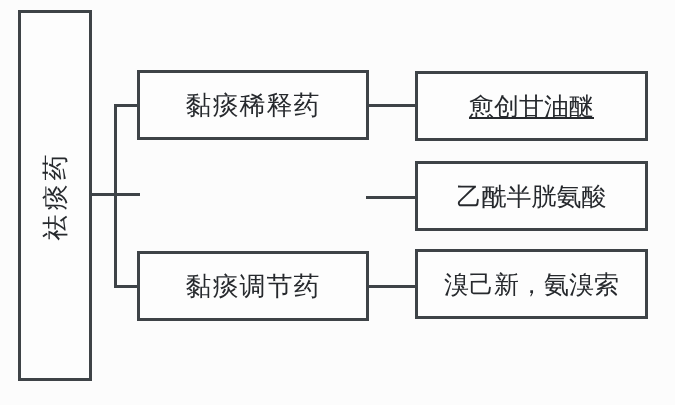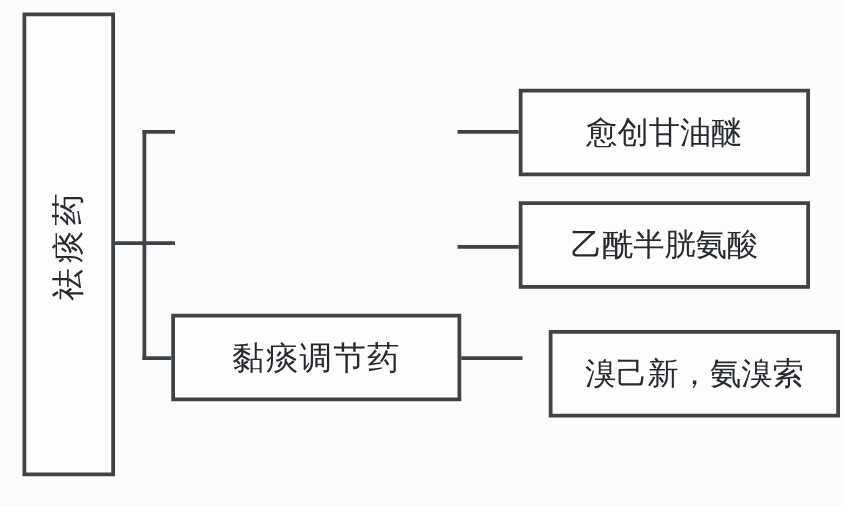--- a/index.html
+++ b/index.html
@@ -54,41 +54,44 @@
     line-height: 30px;
     flex-direction: column;
   }
   .line {
     position: absolute;
     background: #3e4347;
   }
   .cat-r1 { top: 70px; }
   .cat-r2 { top: 162px; }
   .cat-r3 { top: 251px; }
-  .drug-r1 { top: 71px; }
+  .drug-r1 { top: 71px; text-decoration: underline; }
   .drug-r2 { top: 161px; align-items: center; }
-  .drug-r3 { top: 264px; margin-left: 24px; }
+  .drug-r3 { top: 249px; }
 </style>
 </head>
 <body>
 
 <div class="canvas">
 
   <div class="box root-box">
     <span class="root-label">祛痰药</span>
   </div>
 
   <div class="line" style="left:90px;  top:193px; width:50px;  height:3px;"></div>
   <div class="line" style="left:114px; top:104px; width:3px;   height:184px;"></div>
   <div class="line" style="left:114px; top:104px; width:26px;  height:3px;"></div>
   <div class="line" style="left:114px; top:285px; width:26px;  height:3px;"></div>
   <div class="line" style="left:366px; top:104px; width:52px;  height:3px;"></div>
   <div class="line" style="left:366px; top:196px; width:52px;  height:3px;"></div>
   <div class="line" style="left:366px; top:285px; width:52px;  height:3px;"></div>
 
+  <div class="box cat-box cat-r1">
+    <span>黏痰稀释药</span>
+  </div>
   <div class="box drug-box drug-r1">
     <div>愈创甘油醚</div>
   </div>
 
   <div class="box drug-box drug-r2">
     <div>乙酰半胱氨酸</div>
   </div>
 
   <div class="box cat-box cat-r3">
     <span>黏痰调节药</span>

